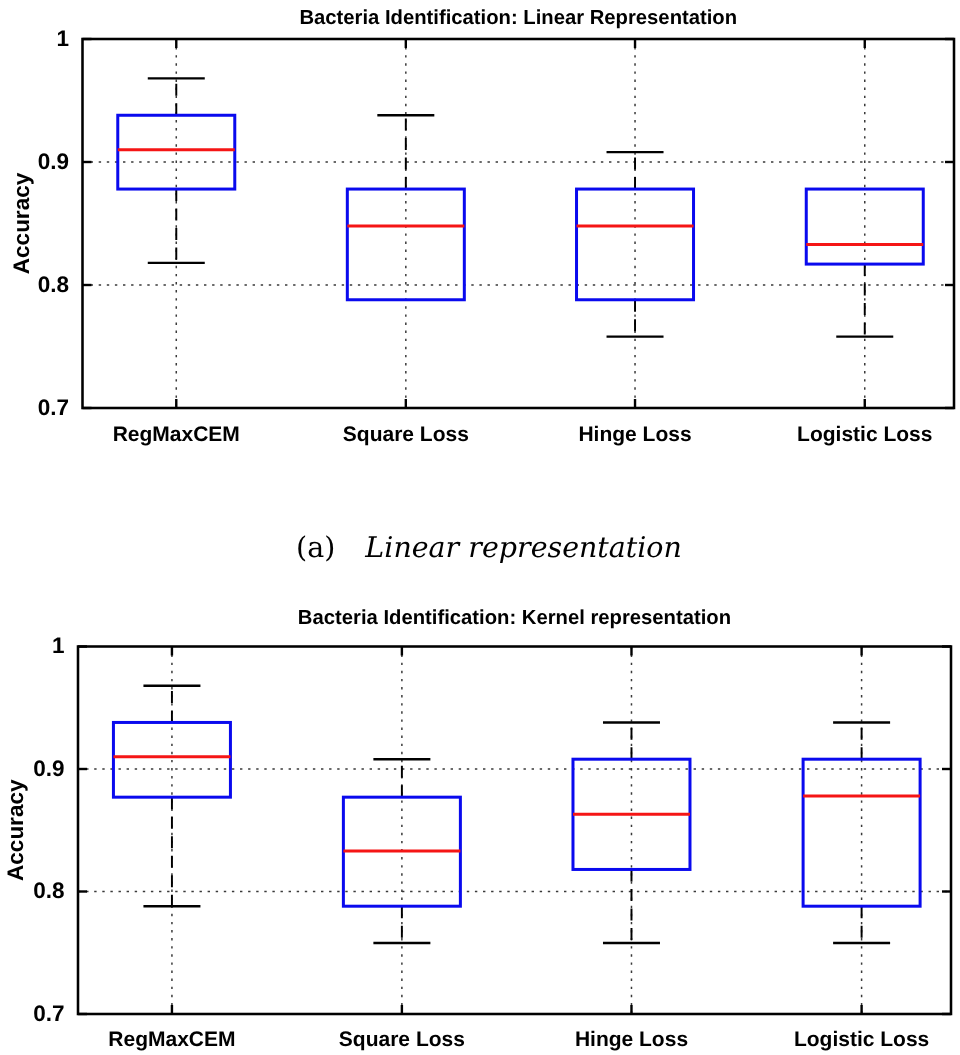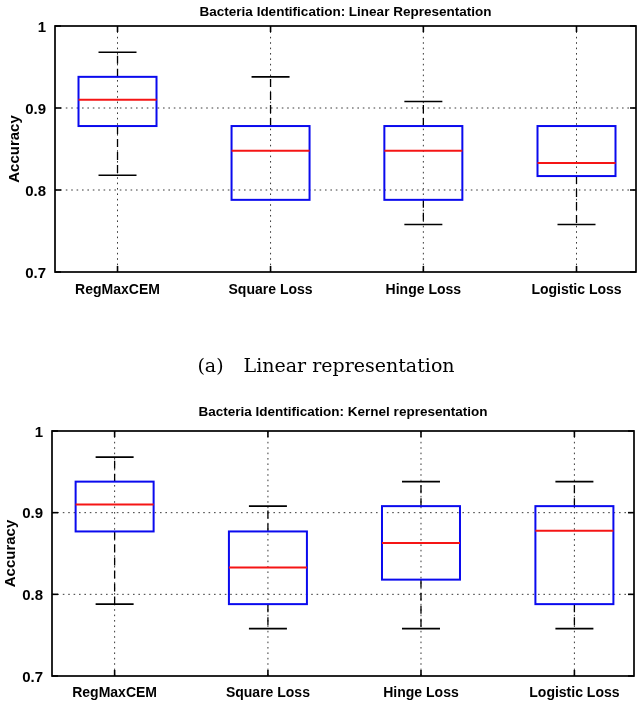--- a/index.html
+++ b/index.html
@@ -15,21 +15,21 @@
   .ytick-label{font:bold 15px "Liberation Sans",sans-serif;}
   .cat-label{font:bold 14px "Liberation Sans",sans-serif;}
   .axis-label{font:bold 15px "Liberation Sans",sans-serif;}
   .caption{
     position:absolute;top:354px;left:0;width:640px;
     text-align:center;
     font-family:"DejaVu Serif","Liberation Serif",serif;
     font-size:19px;color:#000;
     transform:translateX(6px);
   }
-  .caption .cap-text{margin-left:20px;}
+  .caption .cap-text{margin-left:20px;font-style:italic;}
 </style>
 </head>
 <body>
 
 <svg id="chart-0" class="chart-svg" width="640" height="312">
     <line x1="117.5156" y1="26" x2="117.5156" y2="272" stroke="#3a3a3a" stroke-width="1" stroke-dasharray="1.6 3.8"></line>
     <line x1="270.551" y1="26" x2="270.551" y2="272" stroke="#3a3a3a" stroke-width="1" stroke-dasharray="1.6 3.8"></line>
     <line x1="423.354" y1="26" x2="423.354" y2="272" stroke="#3a3a3a" stroke-width="1" stroke-dasharray="1.6 3.8"></line>
     <line x1="576.5056" y1="26" x2="576.5056" y2="272" stroke="#3a3a3a" stroke-width="1" stroke-dasharray="1.6 3.8"></line>
     <line x1="55" y1="189.99999999999994" x2="636" y2="189.99999999999994" stroke="#3a3a3a" stroke-width="1" stroke-dasharray="1.6 3.8"></line>

